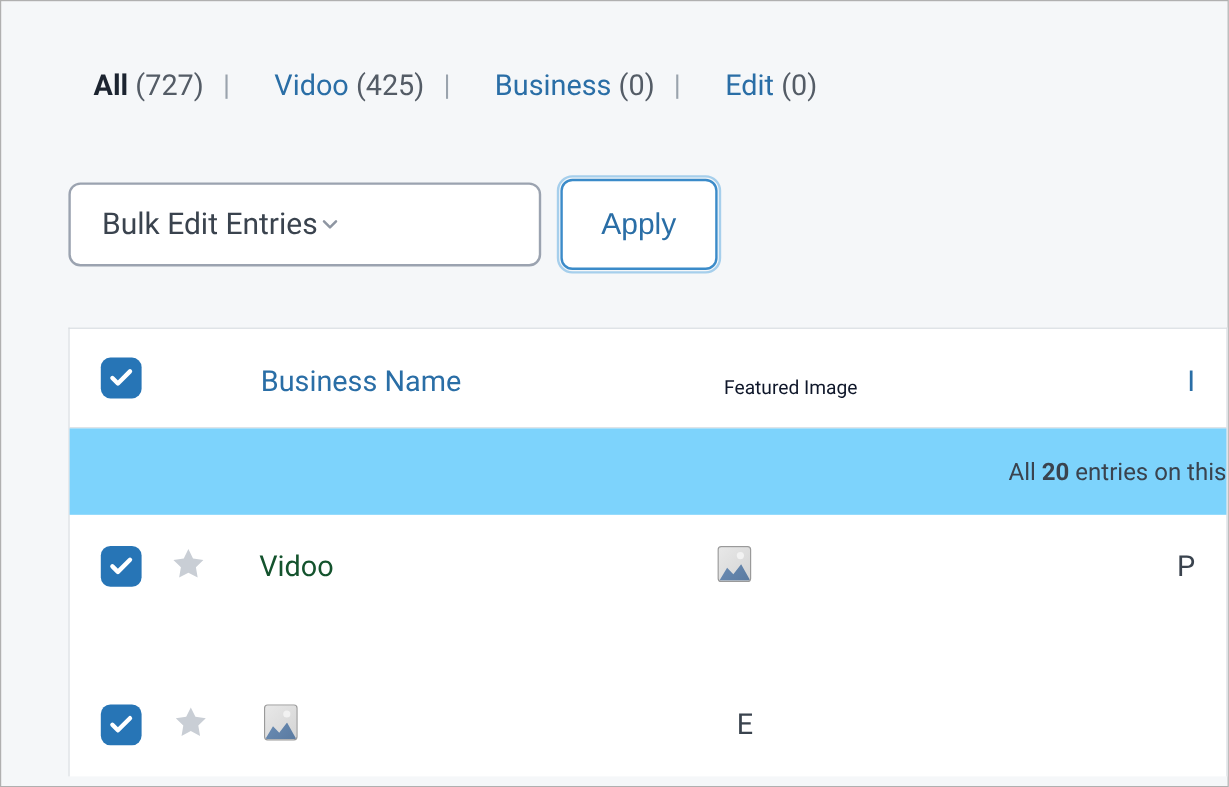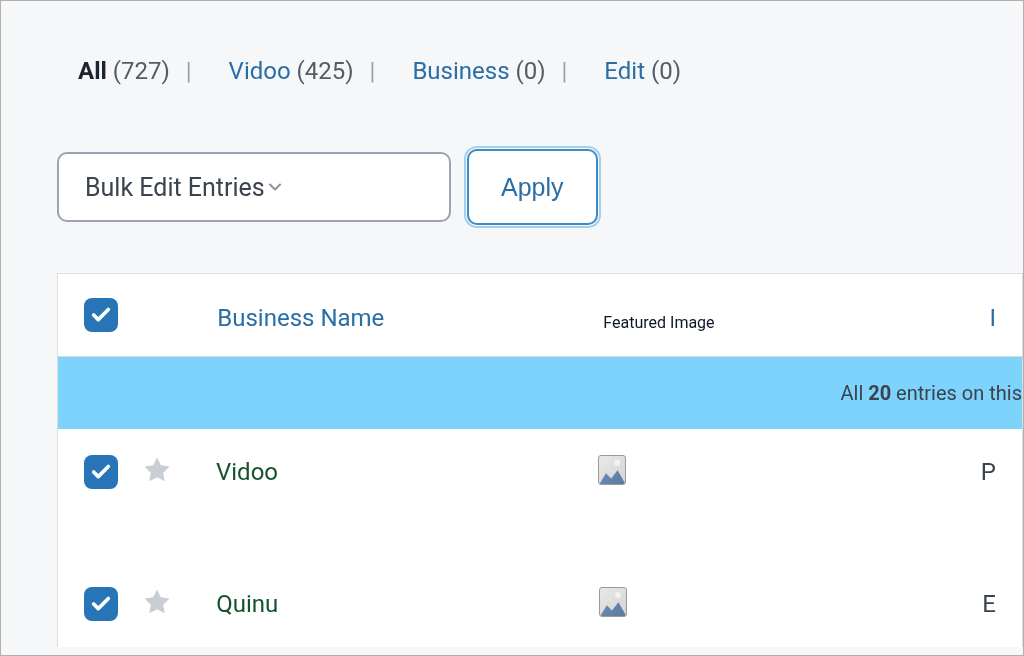--- a/index.html
+++ b/index.html
@@ -279,20 +279,19 @@
             </svg>
         </span>
       </div>
       <div class="col-star">
         <span class="star-icon">
           <svg width="30" height="30" viewBox="0 0 24 24" fill="#c9ced5">
               <polygon points="12 2 15.09 8.26 22 9.27 17 14.14 18.18 21.02 12 17.77 5.82 21.02 7 14.14 2 9.27 8.91 8.26 12 2"></polygon>
             </svg>
         </span>
       </div>
-      <div class="col-name row-name">Quinu</div>
       <div class="col-image">
         <span class="image-placeholder"></span>
       </div>
       <div class="row-trail">E</div>
     </div>
   </div>
 </div>
 
 </body></html>

